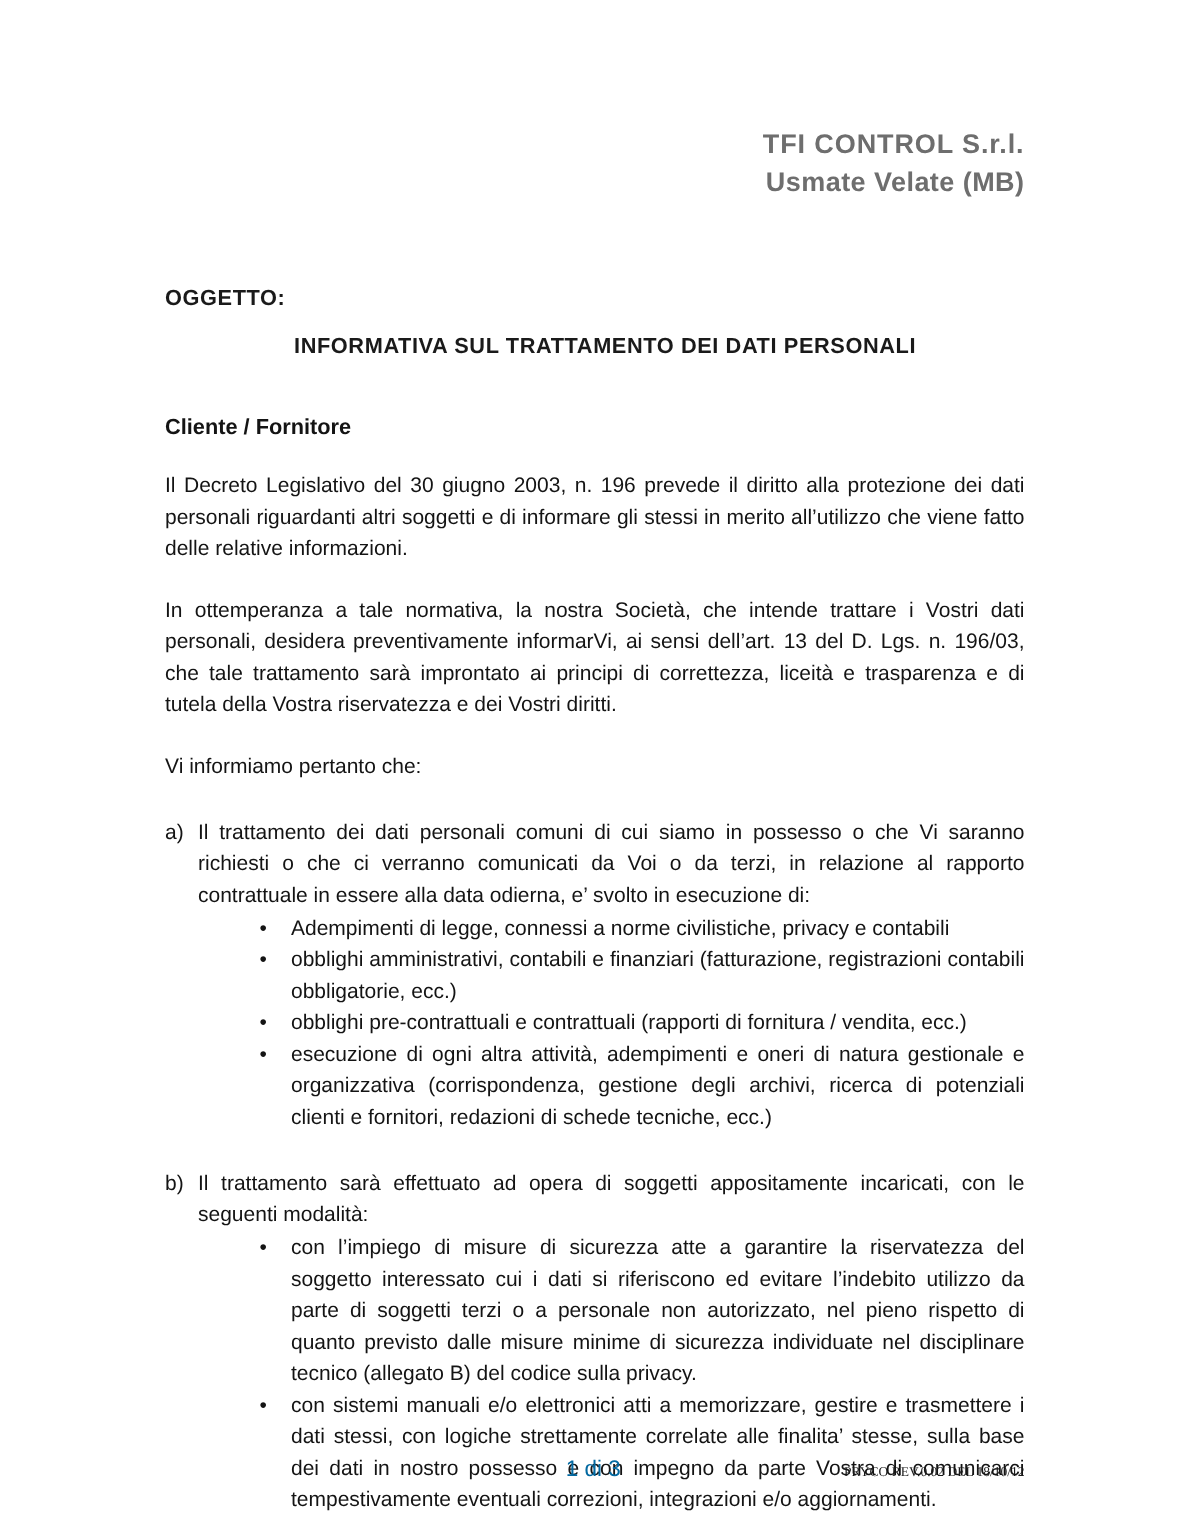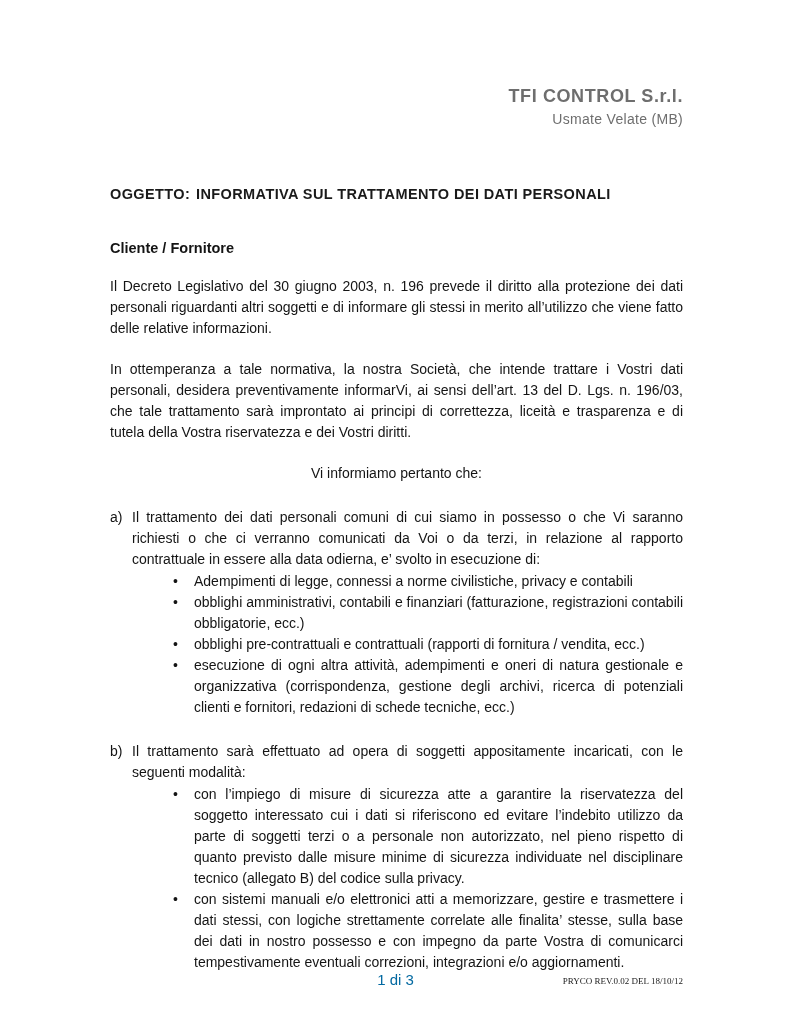--- a/index.html
+++ b/index.html
@@ -12,45 +12,45 @@
   }
   .page {
     position: relative;
     width: 791px; height: 1024px;
     background: #ffffff;
     padding: 86px 108px 0 110px;
     overflow: hidden;
   }
   .letterhead { text-align: right; color: #6e6e6e; }
   .company { font-size: 18px; font-weight: bold; letter-spacing: 0.6px; }
-  .location { font-size: 14px; font-weight: normal; margin-top: 4px; letter-spacing: 0.3px; }
+  .location { font-size: 18px; font-weight: bold; margin-top: 4px; letter-spacing: 0.3px; }
 
   .subject {
     display: flex;
     margin-top: 56px;
     font-weight: bold;
     font-size: 14.5px;
     line-height: 23px;
     letter-spacing: 0.4px;
     color: #1a1a1a;
   }
   .subject-label { flex: 0 0 86px; }
-  .subject-text { flex: 1; }
+  .subject-text { flex: 1; margin-top: 32px; }
 
   .salutation { margin-top: 34px; }
   .greeting { font-style: italic; font-size: 14.5px; }
   .recipient { font-weight: bold; font-size: 14.5px; margin-top: 9px; }
 
   .para {
     margin-top: 20px;
     font-size: 14px;
     line-height: 21px;
     text-align: justify;
   }
-  .para.lead { text-align: center; }
+  .para.lead { text-align: left; }
 
   .list-item { display: flex; margin-top: 23px; font-size: 14px; line-height: 21px; }
   .marker { flex: 0 0 22px; }
   .item-text { flex: 1; text-align: justify; }
 
   .bullets { margin-top: 1px; }
   .bullet-row { display: flex; font-size: 14px; line-height: 21px; }
   .bullet { flex: 0 0 21px; margin-left: 63px; }
   .bullet-text { flex: 1; text-align: justify; }
 

